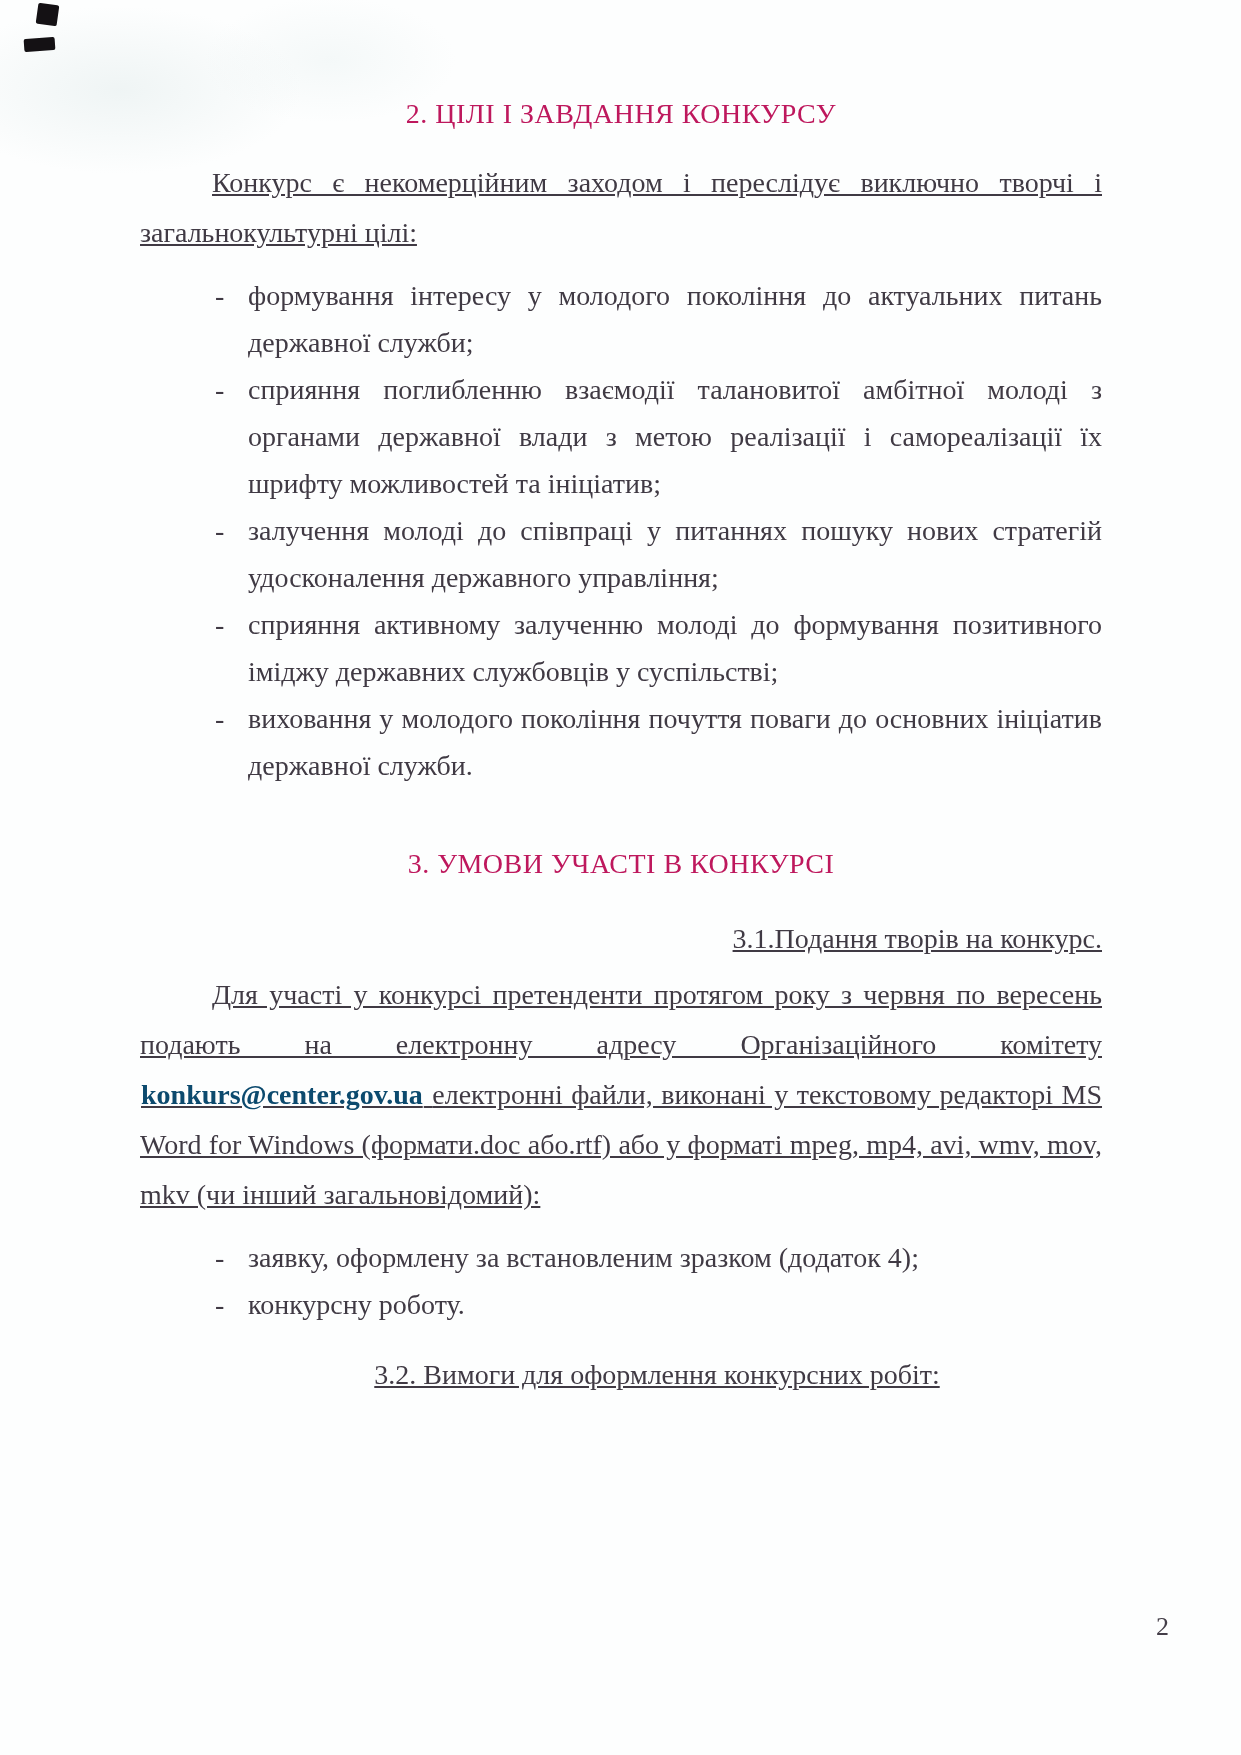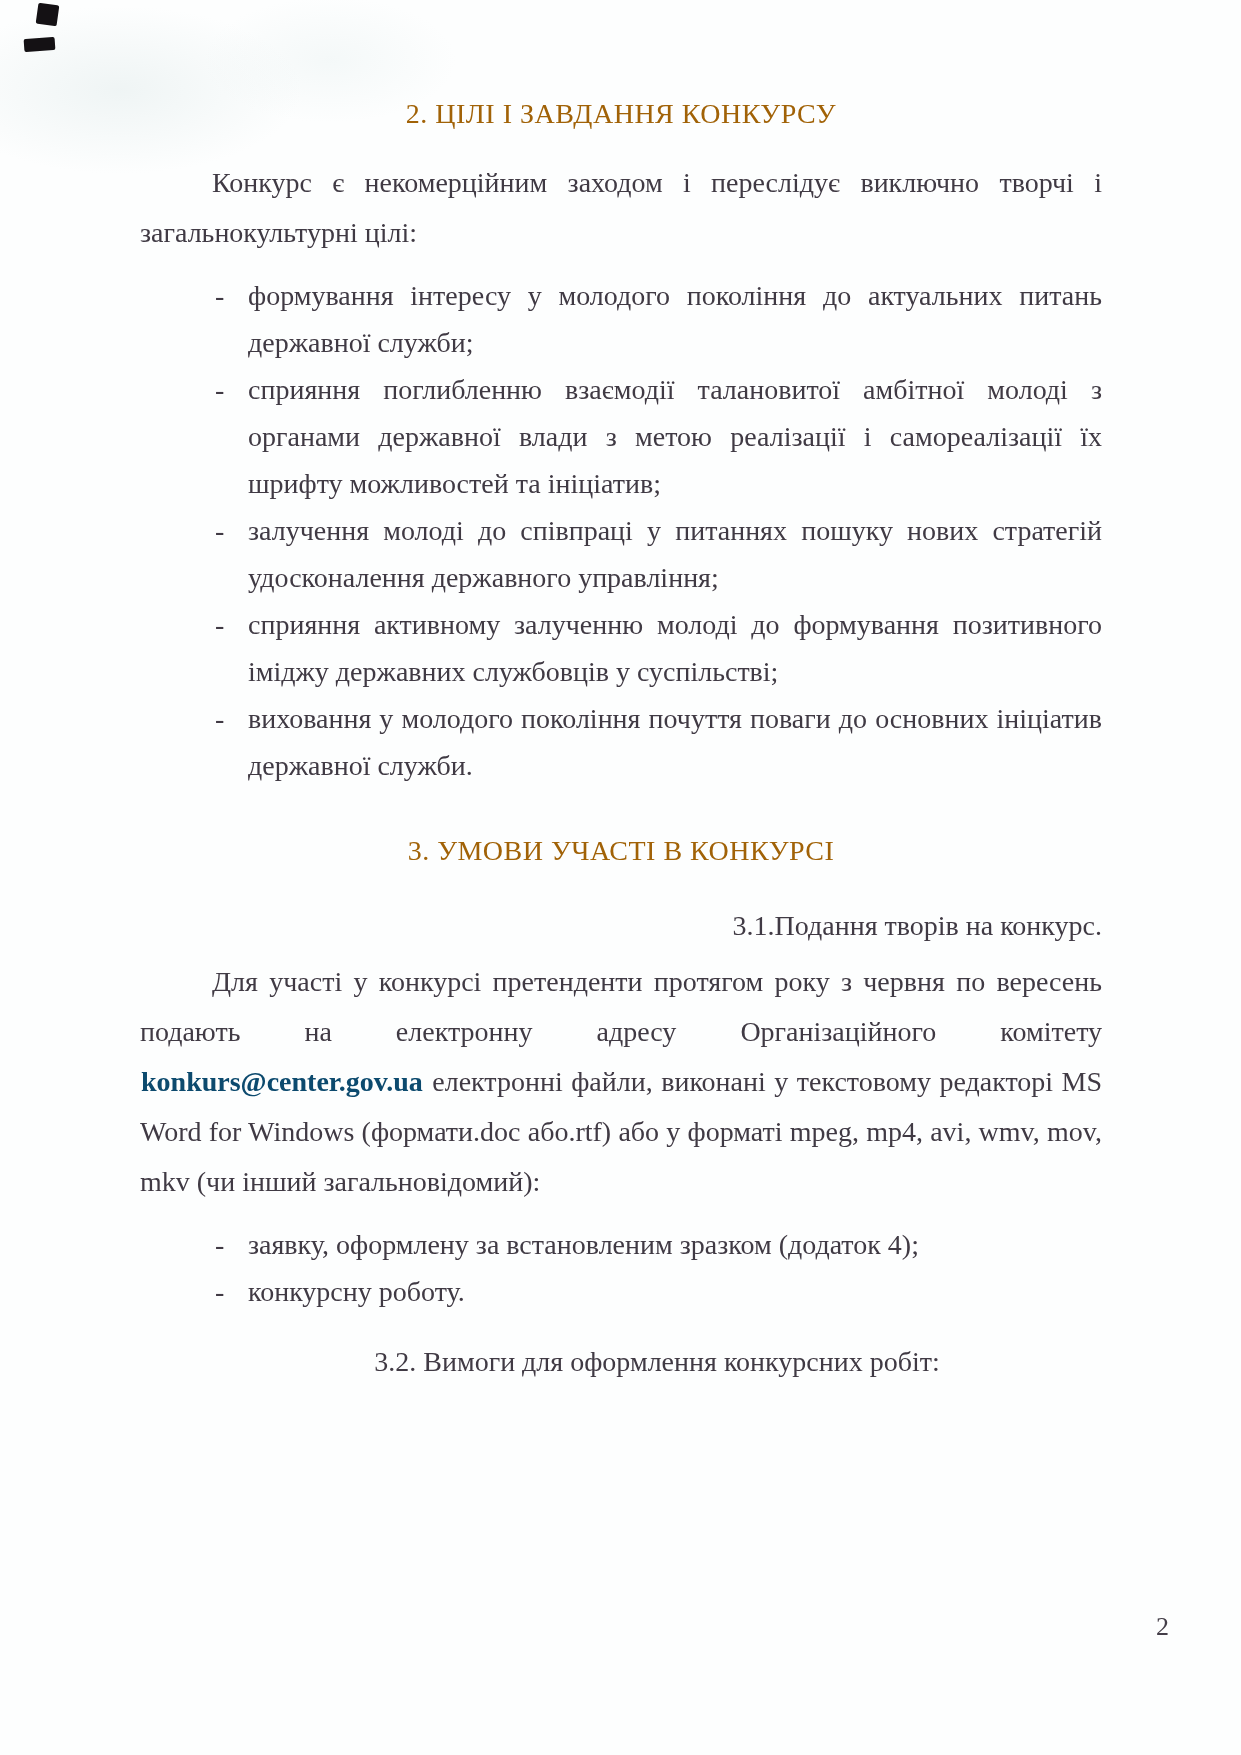--- a/index.html
+++ b/index.html
@@ -42,27 +42,28 @@
     width: 962px;
     font-size: 28px;
     line-height: 50px;
   }
   h1 {
     font-size: 28px;
     font-weight: 400;
     line-height: 36px;
     text-align: center;
     margin: 0 0 26px 0;
-    color: #a16207;
+    color: #be185d;
     letter-spacing: 0.5px;
   }
-  .h3-heading { margin-top: 44px; margin-bottom: 32px; }
+  .h3-heading { margin-top: 57px; margin-bottom: 32px; }
   p {
     margin: 0;
     text-align: justify;
+    text-decoration: underline;
   }
   .indent { text-indent: 72px; }
   .sub { text-indent: 72px; text-align: right; margin-bottom: 6px; }
   .spacer-small { height: 10px; }
   .dash-list { margin: 4px 0 0 0; }
   .dash-item {
     display: flex;
     align-items: flex-start;
     margin: 0 0 0 75px;
   }

